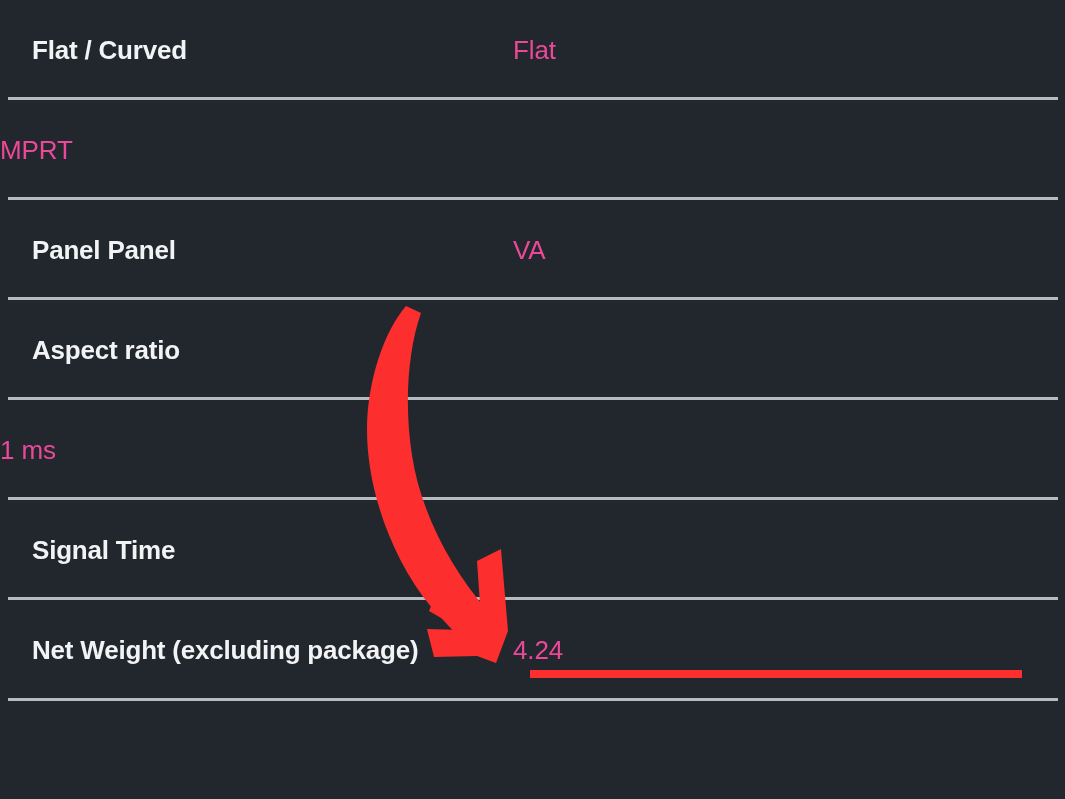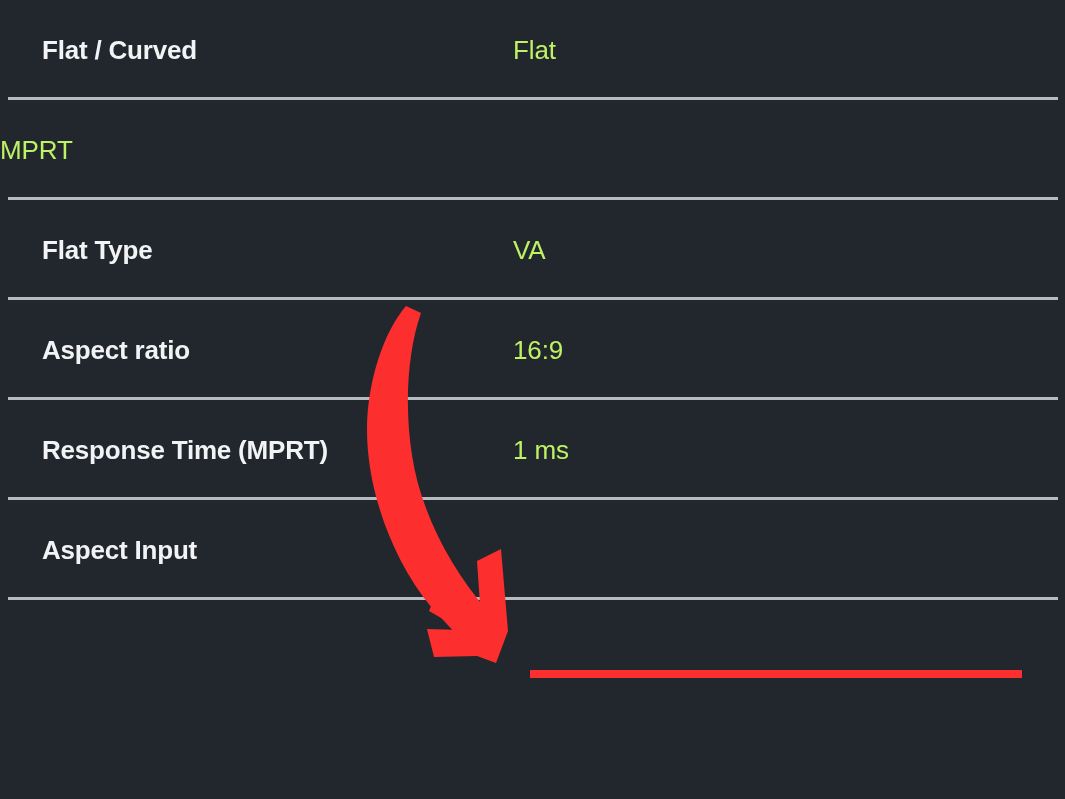--- a/index.html
+++ b/index.html
@@ -47,33 +47,33 @@
     bottom: 0;
     height: 3px;
     background: #b7babe;
   }
   .spec-row.last-row::after {
     bottom: -1px;
   }
 
   .spec-label {
     flex: 0 0 513px;
-    padding-left: 42px;
+    padding-left: 32px;
     box-sizing: border-box;
     color: #f2f3f5;
     font-size: 26px;
     font-weight: bold;
     letter-spacing: -0.2px;
     line-height: 1.1;
     white-space: nowrap;
   }
 
   .spec-value {
     flex: 1 1 auto;
-    color: #bef264;
+    color: #ec4899;
     font-size: 26px;
     font-weight: 500;
     letter-spacing: -0.1px;
     line-height: 1.1;
     white-space: nowrap;
     position: relative;
   }
 
   
   .marker-underline {
@@ -105,39 +105,41 @@
     <div class="spec-row">
       <div class="spec-label">Flat / Curved</div>
       <div class="spec-value">Flat</div>
     </div>
 
     <div class="spec-row">
       <div class="spec-value">MPRT</div>
     </div>
 
     <div class="spec-row">
-      <div class="spec-label">Flat Type</div>
+      <div class="spec-label">Panel Panel</div>
       <div class="spec-value">VA</div>
     </div>
 
     <div class="spec-row">
       <div class="spec-label">Aspect ratio</div>
-      <div class="spec-value">16:9</div>
     </div>
 
     <div class="spec-row">
-      <div class="spec-label">Response Time (MPRT)</div>
       <div class="spec-value">1 ms</div>
     </div>
 
 
     <div class="spec-row">
-      <div class="spec-label">Aspect Input</div>
+      <div class="spec-label">Signal Time</div>
     </div>
 
+    <div class="spec-row last-row">
+      <div class="spec-label">Net Weight (excluding package)</div>
+      <div class="spec-value">4.24</div>
+    </div>
 
   </div>
 
   <div class="marker-underline"></div>
 
   <svg class="marker-arrow" viewBox="0 0 1065 799">
     <path d="M 406 306
              C 385 330, 367 380, 367 430
              C 367 490, 392 560, 432 608
              L 458 636

